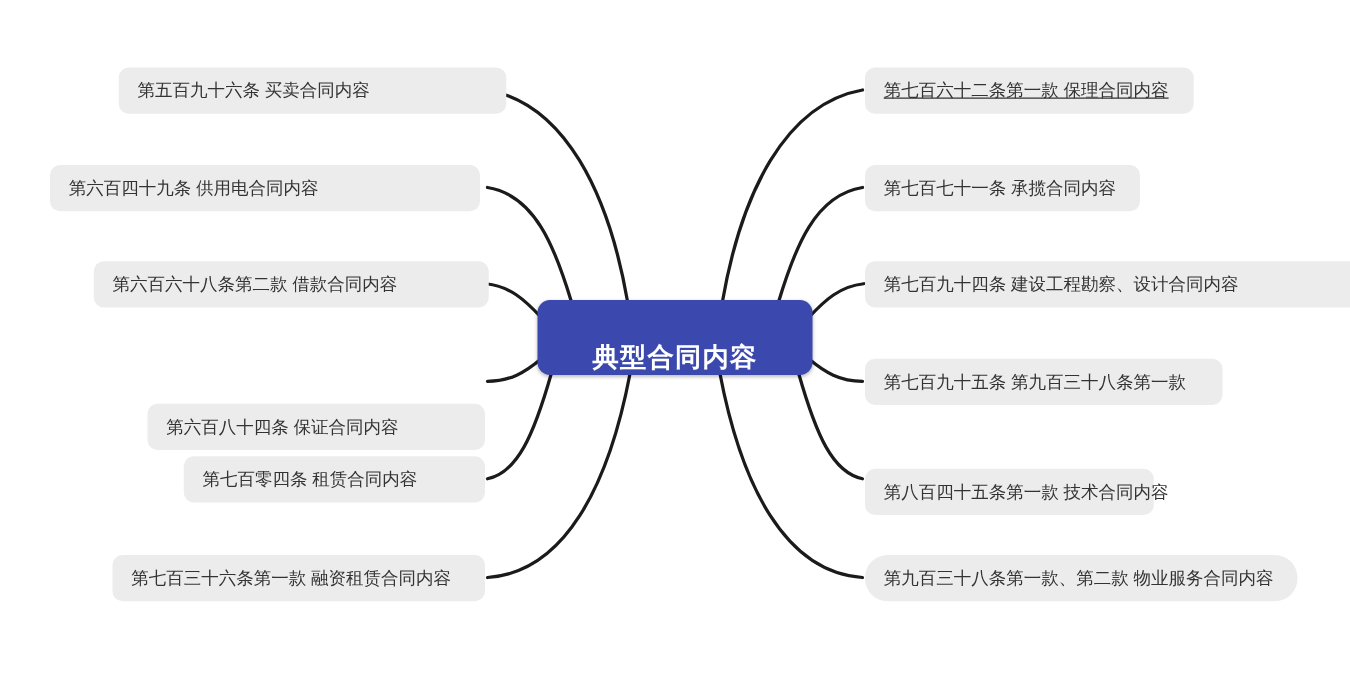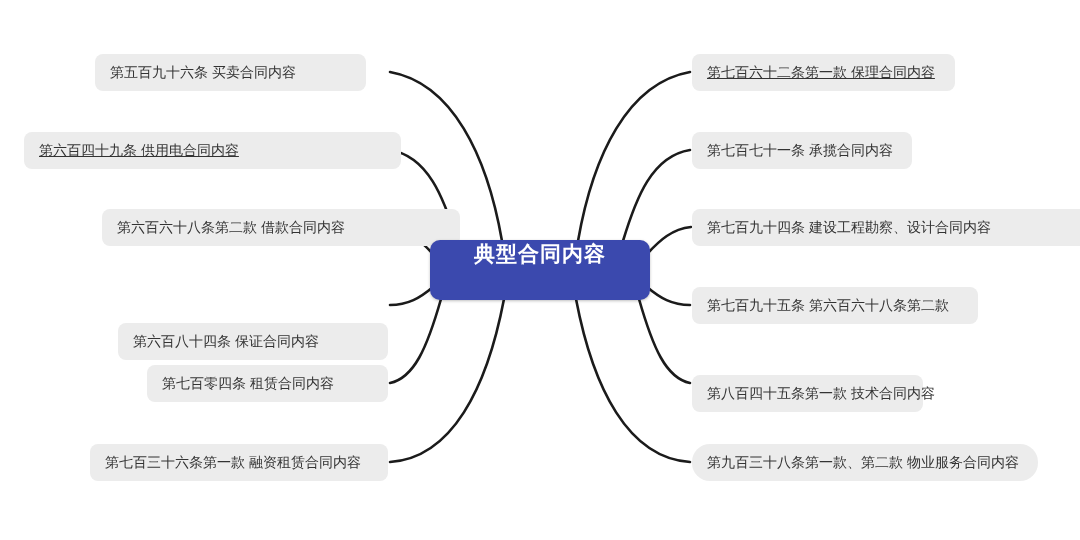--- a/index.html
+++ b/index.html
@@ -30,21 +30,21 @@
     font-size:14px;
     color:var(--node-text,#333333);
     white-space:nowrap;
     cursor:default;
   }
   .central{
     position:absolute;
     left:430px;top:240px;width:220px;height:60px;
     background:var(--central-bg,#3b49ae);
     border-radius:10px;
-    display:flex;align-items:flex-start;justify-content:center;
+    display:flex;align-items:flex-end;justify-content:center;
     font-size:21px;font-weight:bold;
     color:var(--central-text,#ffffff);
     letter-spacing:1px;
     box-shadow:0 1px 3px rgba(0,0,0,0.25);
     box-sizing:border-box;
     white-space:nowrap;
   }
 </style>
 </head>
 <body>
@@ -61,27 +61,27 @@
     <path d="M 504 299 C 487 388, 452 458, 390 462"></path>
 
     <path d="M 578 241 C 593 155, 628 83, 690 72"></path>
     <path d="M 623 241 C 636 198, 652 156, 690 150"></path>
     <path d="M 647 254 C 660 240, 672 229, 691 227"></path>
     <path d="M 647 287 C 660 298, 672 305, 690 305"></path>
     <path d="M 639 299 C 653 348, 666 378, 690 383"></path>
     <path d="M 576 299 C 593 388, 628 458, 690 462"></path>
   </svg>
 
-  <div class="node" style="left:95px;top:54px;width:271px;">
+  <div class="node" style="left:95px;top:54px;width:310px;">
     <span>第五百九十六条 买卖合同内容</span>
   </div>
-  <div class="node" style="left:24px;top:132px;width:377px;text-decoration:underline;">
+  <div class="node" style="left:40px;top:132px;width:344px;">
     <span>第六百四十九条 供用电合同内容</span>
   </div>
-  <div class="node" style="left:102px;top:209px;width:358px;padding-left:15px;">
+  <div class="node" style="left:75px;top:209px;width:316px;padding-left:15px;">
     <span>第六百六十八条第二款 借款合同内容</span>
   </div>
   <div class="node" style="left:118px;top:287px;width:270px;margin-top:36px;">
     <span>第六百八十四条 保证合同内容</span>
   </div>
   <div class="node" style="left:90px;top:444px;width:298px;">
     <span>第七百三十六条第一款 融资租赁合同内容</span>
   </div>
   <div class="node" style="left:147px;top:365px;width:241px;">
     <span>第七百零四条 租赁合同内容</span>
@@ -90,21 +90,21 @@
   <div class="node" style="left:692px;top:54px;width:263px;text-decoration:underline;">
     <span>第七百六十二条第一款 保理合同内容</span>
   </div>
   <div class="node" style="left:692px;top:132px;width:220px;text-align:center;">
     <span>第七百七十一条 承揽合同内容</span>
   </div>
   <div class="node" style="left:692px;top:209px;width:397px;">
     <span>第七百九十四条 建设工程勘察、设计合同内容</span>
   </div>
   <div class="node" style="left:692px;top:287px;width:286px;">
-    <span>第七百九十五条 第六百六十八条第二款</span>
+    <span>第七百九十五条 第九百三十八条第一款</span>
   </div>
   <div class="node" style="left:692px;top:375px;width:231px;">
     <span>第八百四十五条第一款 技术合同内容</span>
   </div>
   <div class="node" style="left:692px;top:444px;width:346px;border-radius:18px;">
     <span>第九百三十八条第一款、第二款 物业服务合同内容</span>
   </div>
 
   <div class="central">
     <span>典型合同内容</span>

